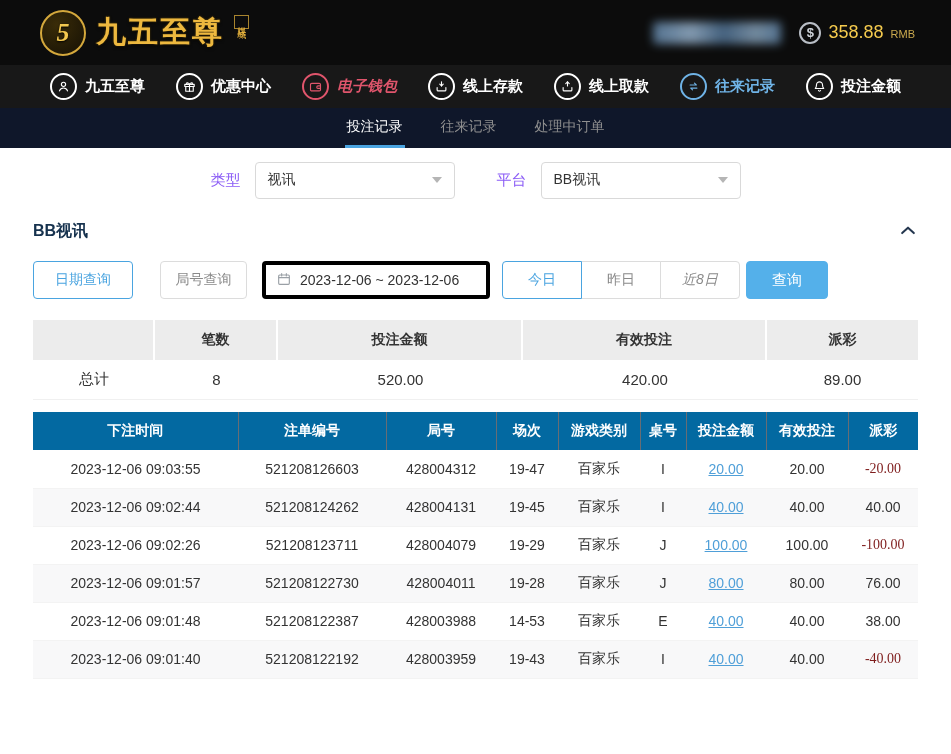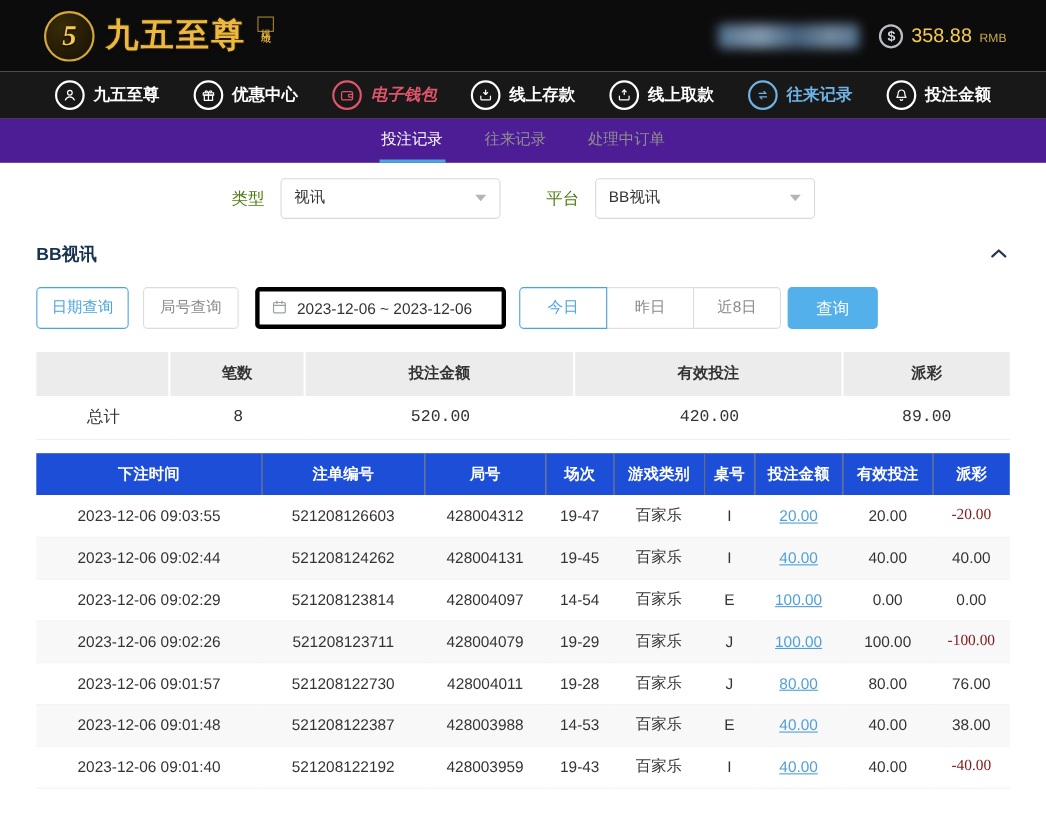--- a/index.html
+++ b/index.html
@@ -23,60 +23,60 @@
   
   .mainnav { height:43px; background:#181818; display:flex; align-items:center; justify-content:space-between; padding:0 50px; }
   .nav-item { display:flex; align-items:center; gap:8px; color:#ffffff; cursor:pointer; white-space:nowrap; }
   .nav-item.red { color:#e0556c;font-style:italic; }
   .nav-item.blue { color:#6fb3e6; }
   .nav-icon { width:27px; height:27px; border-radius:50%; border:2px solid currentColor; display:flex; align-items:center; justify-content:center; flex:0 0 auto; }
   .nav-icon svg { width:15px; height:15px; stroke:currentColor; fill:none; stroke-width:1.8; stroke-linecap:round; stroke-linejoin:round; }
   .nav-label { font-size:15px; font-weight:bold; }
 
   
-  .tabbar { height:40px; background:#4c1d95; display:flex; justify-content:center; gap:34px; }
+  .tabbar { height:40px; background:#0f172a; display:flex; justify-content:center; gap:34px; }
   .tab { font-size:14px; color:#8f8f8f; line-height:36px; border-bottom:3px solid transparent; padding:0 2px; cursor:pointer; }
   .tab.active { color:#ffffff; border-bottom-color:#4aa4e0; }
 
   
   .content { padding:13px 33px 0; }
 
   .filter-row { display:flex; align-items:center; justify-content:center; height:38px; }
-  .filter-label { font-size:15px; color:#4d7c0f; margin-right:14px; }
+  .filter-label { font-size:15px; color:#8b5cf6; margin-right:14px; }
   .select { width:200px; height:37px; border:1px solid #d9d9d9; border-radius:4px; display:flex; align-items:center; justify-content:space-between; padding:0 12px; font-size:14px; color:#333; background:#fff; cursor:pointer; }
   .caret { width:0; height:0; border-left:5px solid transparent; border-right:5px solid transparent; border-top:6px solid #b5b5b5; }
   .filter-gap { width:42px; }
 
   .section-head { margin-top:20px; height:24px; display:flex; align-items:center; justify-content:space-between; }
   .section-title { font-size:16px; font-weight:bold; color:#16324e; }
   .collapse-btn { cursor:pointer; display:flex; align-items:center; }
   .collapse-btn svg { width:20px; height:20px; stroke:#24364e; fill:none; stroke-width:2.4; stroke-linecap:round; stroke-linejoin:round; }
 
   .query-row { margin-top:18px; height:38px; display:flex; align-items:center; }
   .btn { height:38px; border:1px solid #dcdcdc; border-radius:4px; background:#fff; font-size:14px; color:#8a8a8a; display:flex; align-items:center; justify-content:center; cursor:pointer; }
-  .btn-date-query { width:84px; color:#4aa4e0; border-color:#4aa4e0; margin-right:13px; }
+  .btn-date-query { width:100px; color:#4aa4e0; border-color:#4aa4e0; margin-right:27px; }
   .btn-round-query { width:87px; margin-right:15px; }
   .date-input { width:228px; height:38px; border:4px solid #000000; border-radius:4px; display:flex; align-items:center; padding:0 10px; gap:8px; margin-right:12px; font-size:14px; color:#333; cursor:pointer; background:#fff; }
   .calendar-icon svg { width:16px; height:16px; stroke:#9aa0a6; fill:none; stroke-width:1.7; stroke-linecap:round; }
   .btn-group { display:flex; margin-right:6px; }
   .btn-group .btn { width:80px; border-radius:0; margin-left:-1px; }
   .btn-group .btn:first-child { border-radius:4px 0 0 4px; margin-left:0; }
-  .btn-group .btn:last-child { border-radius:0 4px 4px 0; }
+  .btn-group .btn:last-child { border-radius:0 4px 4px 0;font-style:italic; }
   .btn-group .btn.active { color:#4aa4e0; border-color:#4aa4e0; position:relative; z-index:2; }
   .btn-search { width:82px; background:#54b0ea; border-color:#54b0ea; color:#fff; font-size:15px; }
 
   
-  .summary-table { margin-top:21px; width:100%; border-collapse:separate; border-spacing:0; table-layout:fixed;font-family:Liberation Mono, monospace; }
+  .summary-table { margin-top:21px; width:100%; border-collapse:separate; border-spacing:0; table-layout:fixed; }
   .summary-table th { background:#ececec; height:40px; font-size:14px; color:#333; font-weight:bold; text-align:center; border-right:2px solid #fff; }
   .summary-table th:last-child { border-right:none; }
   .summary-table td { height:40px; text-align:center; font-size:15px; color:#333; background:#fff; border-bottom:1px solid #f0f0f0; }
 
   
   .bets-table { margin-top:12px; width:100%; border-collapse:collapse; table-layout:fixed; }
-  .bets-table th { background:#1d4ed8; color:#fff; font-weight:bold; font-size:14px; height:38px; text-align:center; border-right:1px solid #686d74; }
+  .bets-table th { background:#0369a1; color:#fff; font-weight:bold; font-size:14px; height:38px; text-align:center; border-right:1px solid #686d74; }
   .bets-table th:last-child { border-right:none; }
   .bets-table td { height:38px; text-align:center; font-size:14px; color:#333; }
   .bets-table tbody tr { border-bottom:1px solid #f3f3f3; }
   .bets-table tbody tr:nth-child(even) { background:#f8f8f9; }
   .bets-table td.bet-link { color:#4f9fd8; text-decoration:underline; cursor:pointer; }
   .bets-table td.payout.neg { color:#7f1d1d;font-family:Liberation Serif, serif; }
 </style>
 </head>
 <body>
 
@@ -289,31 +289,20 @@
     <td>521208124262</td>
     <td>428004131</td>
     <td>19-45</td>
     <td>百家乐</td>
     <td>I</td>
     <td class="bet-link">40.00</td>
     <td>40.00</td>
     <td class="payout">40.00</td>
   </tr>
           <tr>
-    <td>2023-12-06 09:02:29</td>
-    <td>521208123814</td>
-    <td>428004097</td>
-    <td>14-54</td>
-    <td>百家乐</td>
-    <td>E</td>
-    <td class="bet-link">100.00</td>
-    <td>0.00</td>
-    <td class="payout">0.00</td>
-  </tr>
-          <tr>
     <td>2023-12-06 09:02:26</td>
     <td>521208123711</td>
     <td>428004079</td>
     <td>19-29</td>
     <td>百家乐</td>
     <td>J</td>
     <td class="bet-link">100.00</td>
     <td>100.00</td>
     <td class="payout neg">-100.00</td>
   </tr>

